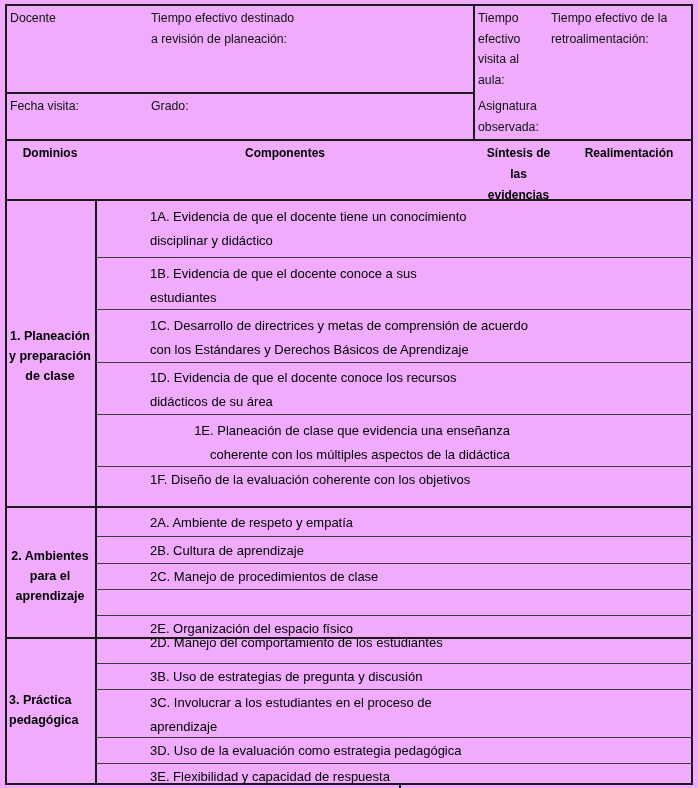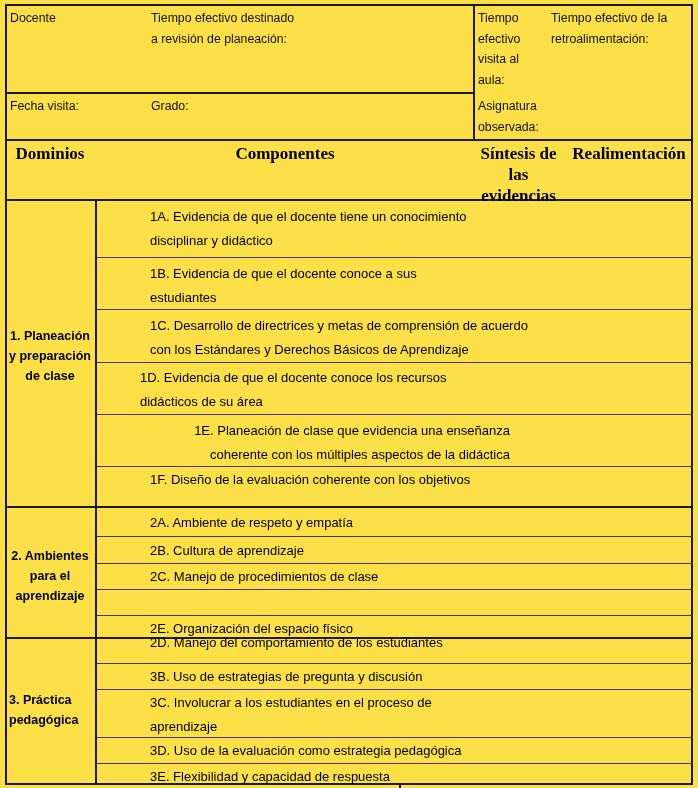--- a/index.html
+++ b/index.html
@@ -10,21 +10,21 @@
   }
   body {
     font-family: "Liberation Sans", sans-serif;
     color: #000000;
     -webkit-font-smoothing: antialiased;
   }
   #sheet {
     position: relative;
     width: 698px;
     height: 788px;
-    background: #fde047;
+    background: #f0abfc;
     overflow: hidden;
   }
 
   
   .frame {
     position: absolute;
     left: 5px;
     top: 4px;
     width: 688px;
     height: 779px;
@@ -53,24 +53,23 @@
     white-space: pre-line;
   }
 
   
   .meta-label { font-size: 12.3px; line-height: 20.5px; }
 
   
   .colhead {
     position: absolute;
     font-weight: bold;
-    font-size: 17px;
+    font-size: 12px;
     line-height: 21px;
     text-align: center;
-    font-family: Liberation Serif, serif;
   }
 
   
   .domain-label {
     position: absolute;
     font-weight: bold;
     font-size: 12.5px;
     line-height: 20px;
     text-align: center;
     white-space: pre-line;
@@ -151,21 +150,21 @@
   <div class="domain-label" style="left:5px; top:326px; width:90px;">1. Planeación
 y preparación
 de clase</div>
 
   <div class="comp" style="left:150px; top:205px; width:335px;">1A. Evidencia de que el docente tiene un conocimiento
 disciplinar y didáctico</div>
   <div class="comp" style="left:150px; top:262px; width:335px;">1B. Evidencia de que el docente conoce a sus
 estudiantes</div>
   <div class="comp" style="left:150px; top:314px; width:400px;">1C. Desarrollo de directrices y metas de comprensión de acuerdo
 con  los Estándares y Derechos Básicos de Aprendizaje</div>
-  <div class="comp" style="left:140px; top:366px; width:335px;">1D. Evidencia de que el docente conoce los recursos
+  <div class="comp" style="left:150px; top:366px; width:335px;">1D. Evidencia de que el docente conoce los recursos
 didácticos de su área</div>
   <div class="comp" style="left:150px; top:419px; width:360px;text-align:right;">1E. Planeación de clase que evidencia una enseñanza
 coherente con los múltiples aspectos de la didáctica</div>
   <div class="comp" style="left:150px; top:468px; width:360px;">1F. Diseño de la evaluación coherente con los objetivos</div>
 
   <div class="domain-label" style="left:5px; top:546px; width:90px;">2. Ambientes
 para el
 aprendizaje</div>
 
   <div class="comp" style="left:150px; top:511px; width:335px;">2A. Ambiente de respeto y empatía</div>

